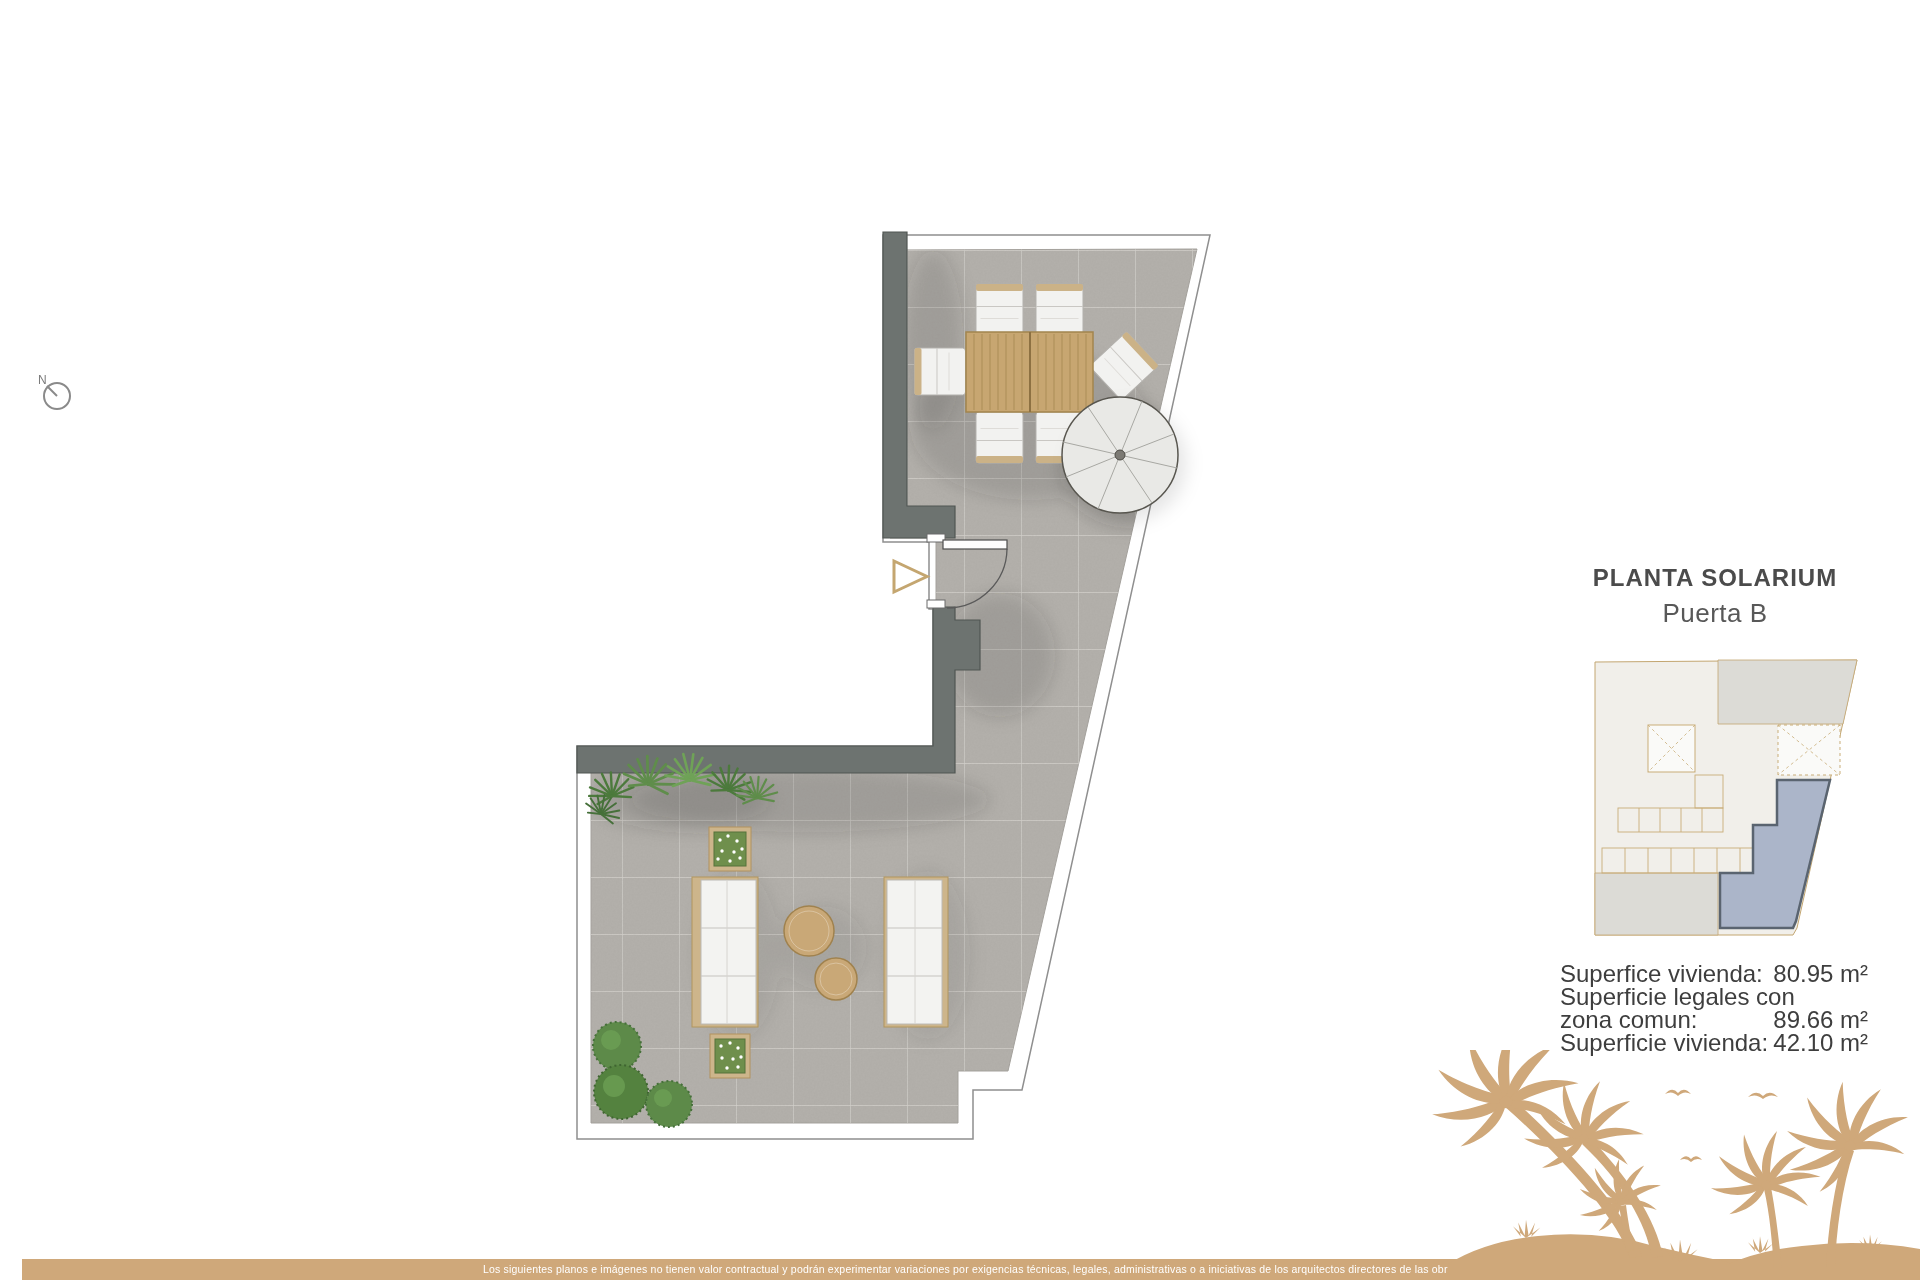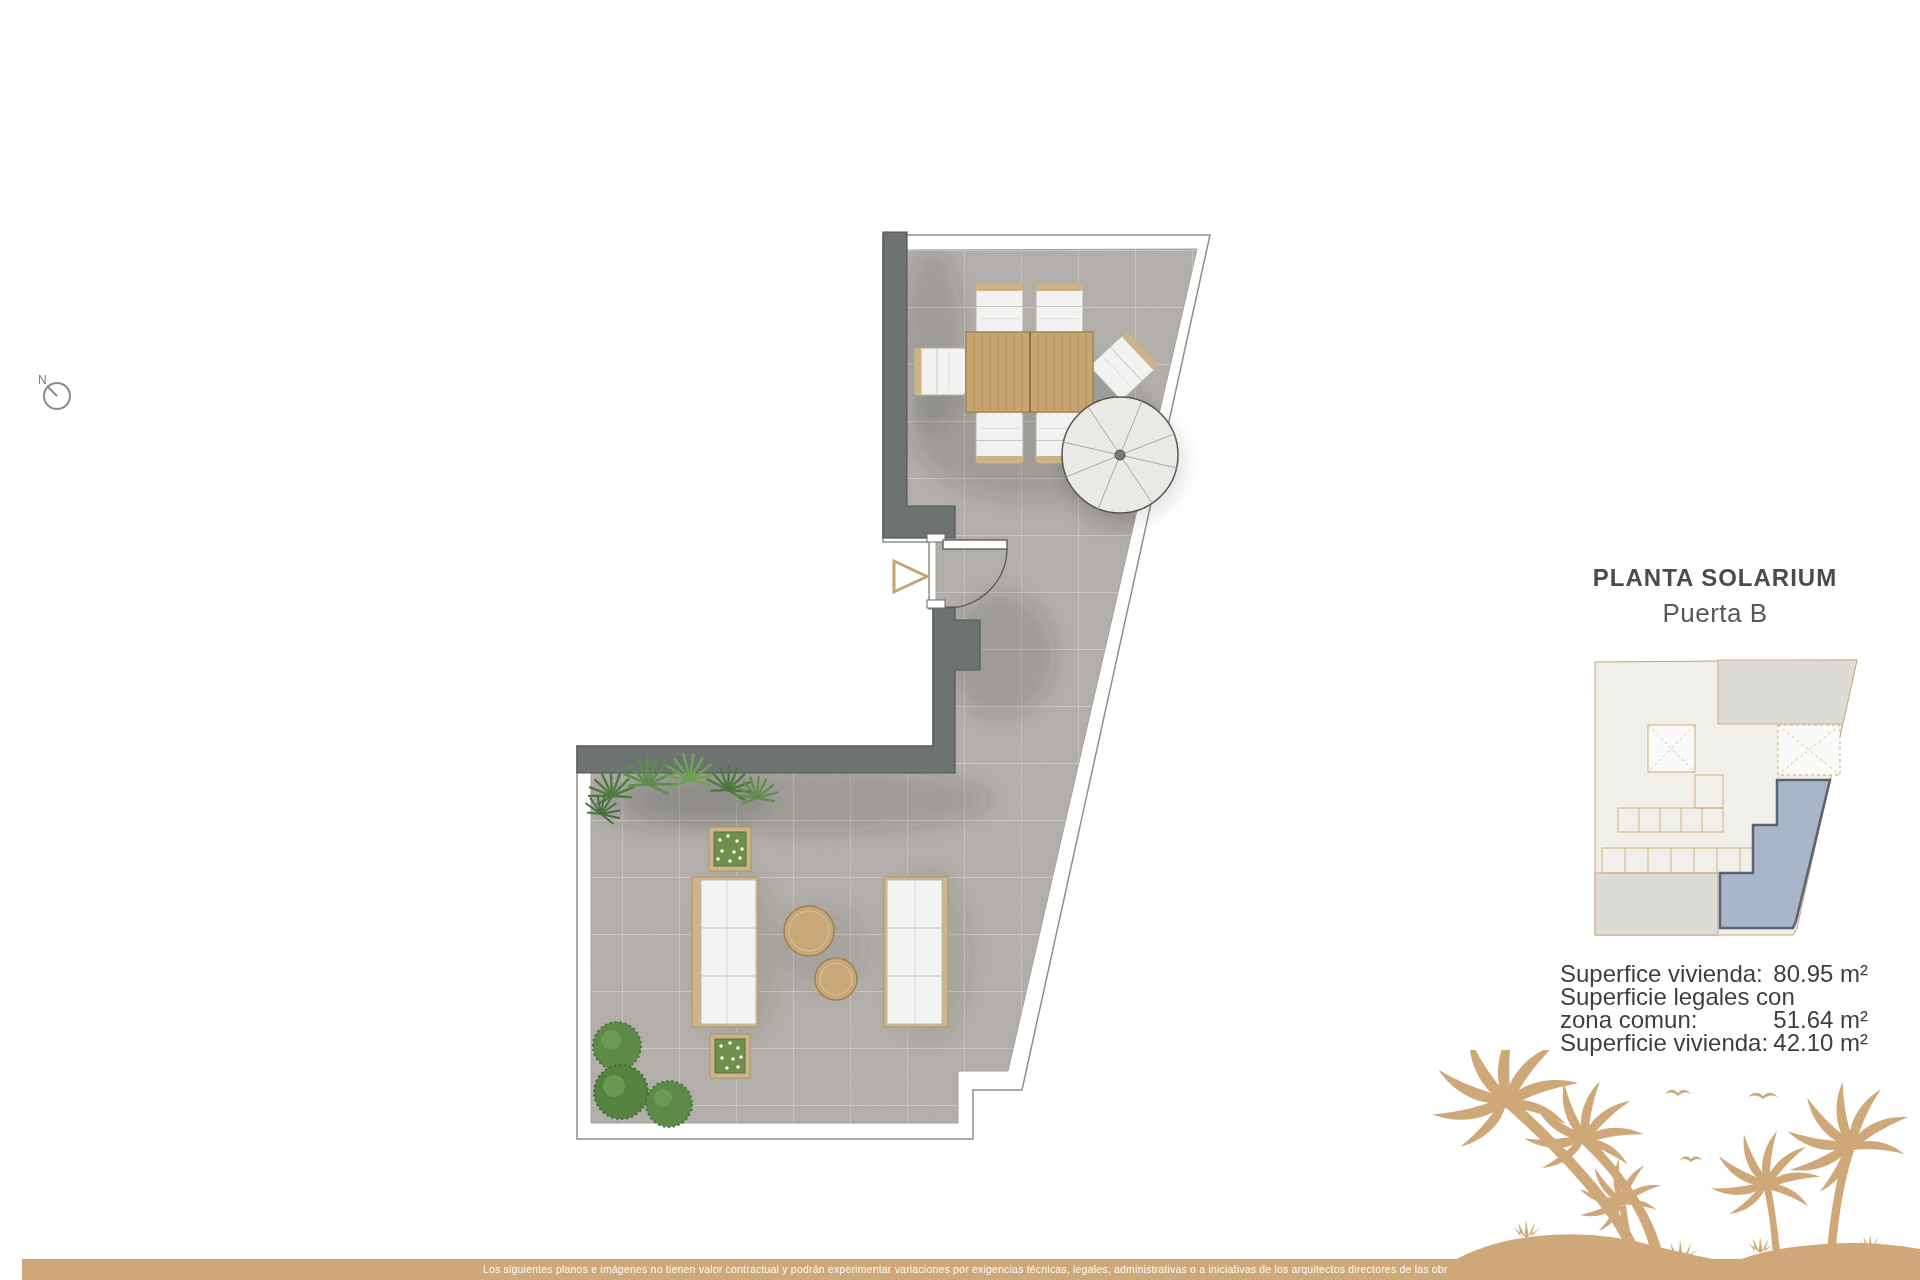--- a/index.html
+++ b/index.html
@@ -267,21 +267,21 @@
     <div class="area-row">
       <span>Superfice vivienda:</span>
       <span class="val">80.95 m²</span>
     </div>
     <div class="area-row">
       <span>Superficie legales con</span>
       <span class="val"></span>
     </div>
     <div class="area-row">
       <span>zona comun:</span>
-      <span class="val">51.64 m²</span>
+      <span class="val">89.66 m²</span>
     </div>
     <div class="area-row">
       <span>Superficie vivienda:</span>
       <span class="val">42.10 m²</span>
     </div>
   </div>
 
   <div class="abs footer-bar">
     <span>Los siguientes planos e imágenes no tienen valor contractual y podrán experimentar variaciones por exigencias técnicas, legales, administrativas o a iniciativas de los arquitectos directores de las obras</span>
   </div>

